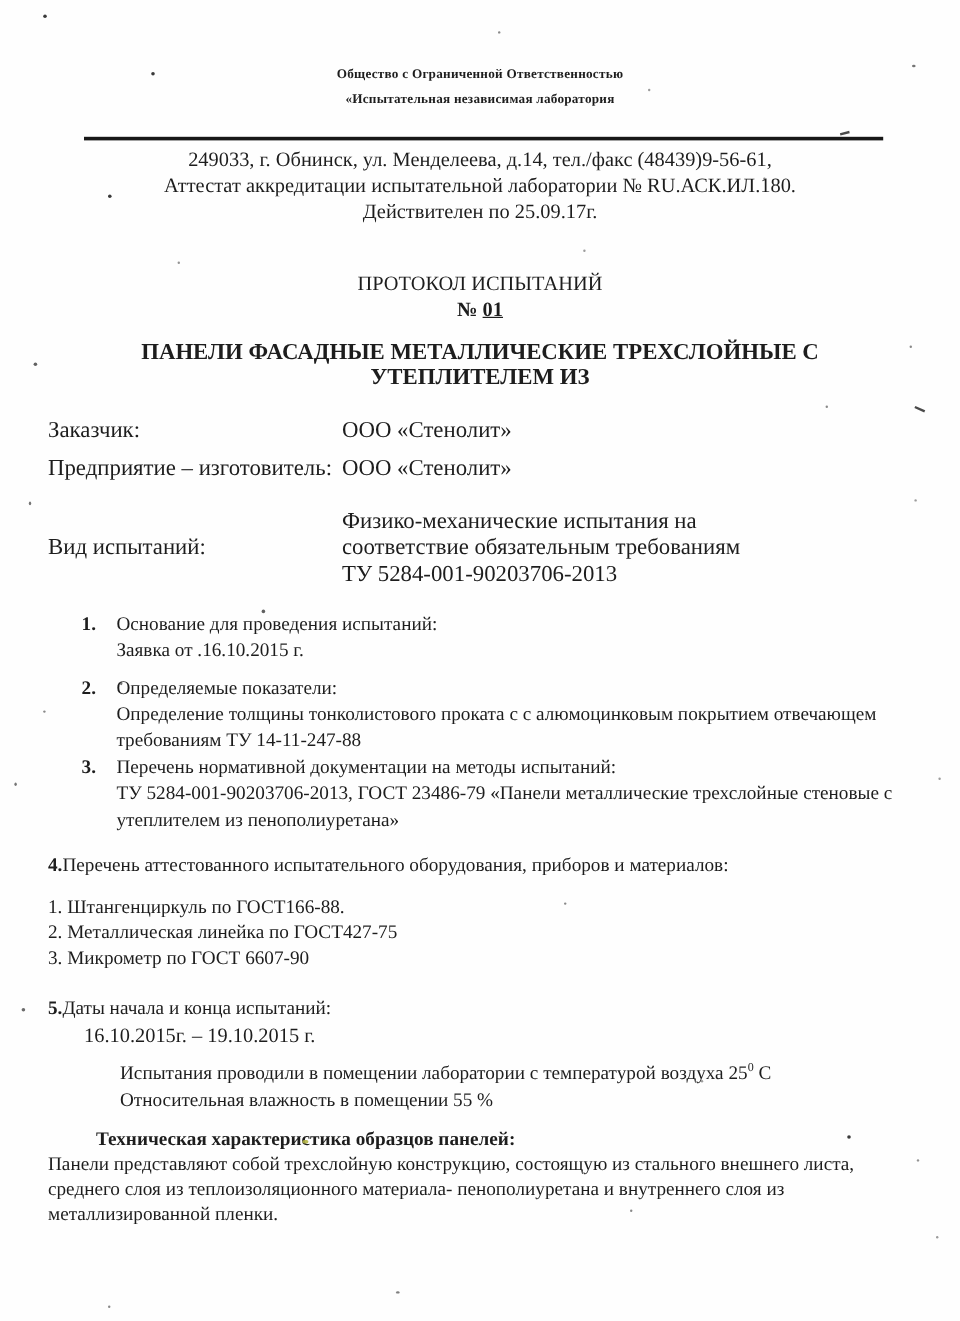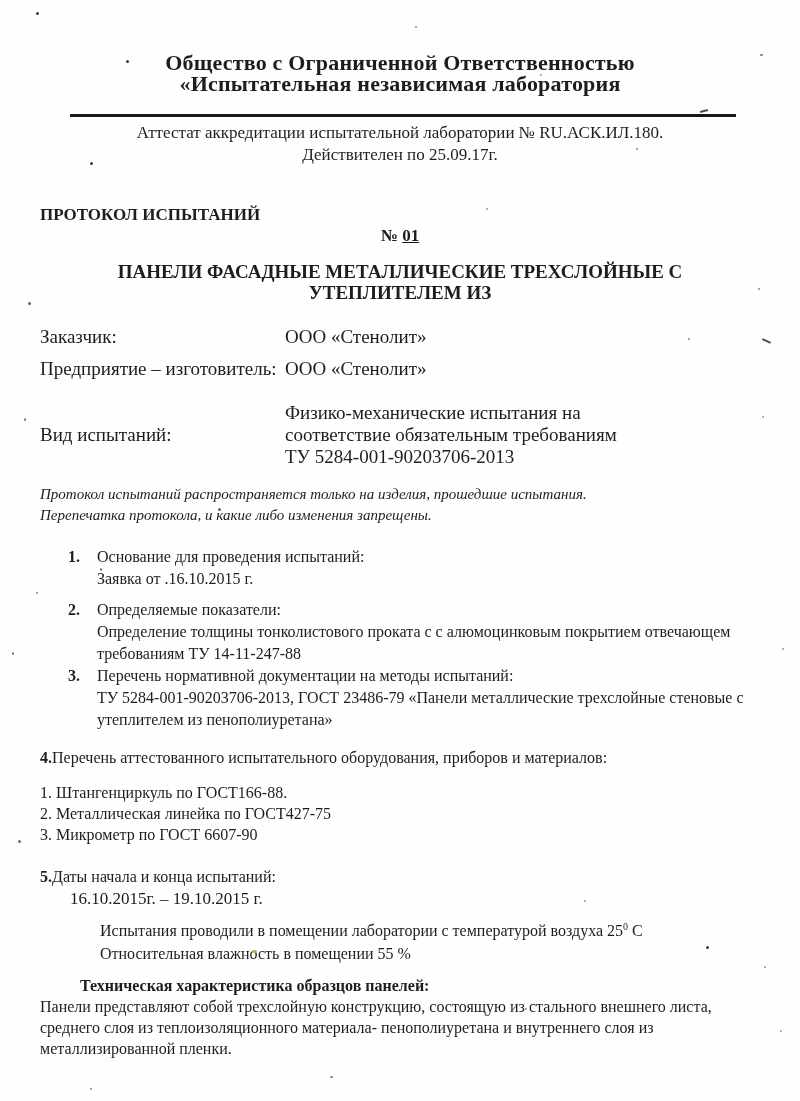--- a/index.html
+++ b/index.html
@@ -9,26 +9,26 @@
     width:800px; height:1101px;
     background:#fefefe;
     font-family:"Liberation Serif", serif;
     color:#1d1d1d;
     overflow:hidden;
     margin:0 auto;
   }
   .content { position:relative; padding:52px 40px 0 40px; }
 
   
-  .org { text-align:center; font-weight:bold; font-size:22px; line-height:21px; letter-spacing:.2px; }
+  .org { text-align:center; font-weight:bold; font-size:11px; line-height:21px; letter-spacing:.2px; }
   .rule { height:3px; background:#181818; margin:20px 24px 5px 30px; }
   .address { text-align:center; font-size:17px; line-height:22px; }
 
   
-  .proto-title { margin-top:38px; font-weight:bold; font-size:17px; line-height:21px; }
+  .proto-title { margin-top:38px; text-align:center; font-weight:normal; font-size:17px; line-height:21px; }
   .proto-num  { text-align:center; font-weight:bold; font-size:17px; line-height:21px; }
   .proto-num .num { text-decoration:underline; }
   .subject { margin-top:15px; text-align:center; font-weight:bold; font-size:19px; line-height:21px; }
 
   
   .fields { margin-top:23px; font-size:19px; }
   .frow { display:flex; align-items:flex-start; margin-top:10px; }
   .frow:first-child { margin-top:0; }
   .frow.vid { margin-top:22px;align-items:center; }
   .flabel { flex:0 0 245px; line-height:22px; }
@@ -66,20 +66,21 @@
 
 <div class="page">
   <div class="content">
 
     <div class="org">
       <div>Общество с Ограниченной Ответственностью</div>
       <div>«Испытательная независимая лаборатория</div>
     </div>
     <div class="rule"></div>
     <div class="address">
+      <div>249033,  г. Обнинск, ул. Менделеева, д.14, тел./факс (48439)9-56-61,</div>
       <div>Аттестат аккредитации испытательной лаборатории № RU.АСК.ИЛ.180.</div>
       <div>Действителен по 25.09.17г.</div>
     </div>
 
     <div class="proto-title">ПРОТОКОЛ ИСПЫТАНИЙ</div>
     <div class="proto-num"><span>№ </span><span class="num">01</span></div>
 
     <div class="subject">
       <div>ПАНЕЛИ ФАСАДНЫЕ МЕТАЛЛИЧЕСКИЕ ТРЕХСЛОЙНЫЕ С УТЕПЛИТЕЛЕМ ИЗ</div>
     </div>
@@ -96,24 +97,20 @@
       <div class="frow vid">
         <div class="flabel">Вид испытаний:</div>
         <div class="fvalue">
           <div>Физико-механические испытания  на</div>
           <div>соответствие обязательным требованиям</div>
           <div>ТУ 5284-001-90203706-2013</div>
         </div>
       </div>
     </div>
 
-    <div class="notice">
-      <div>Протокол испытаний распространяется только на изделия, прошедшие испытания.</div>
-      <div>Перепечатка протокола,  и какие либо изменения запрещены.</div>
-    </div>
 
     <div class="items">
       <div class="item">
         <div class="inum">1.</div>
         <div class="ibody">
           <div>Основание для проведения испытаний:</div>
           <div>Заявка от .16.10.2015 г.</div>
         </div>
       </div>
       <div class="item gap">

